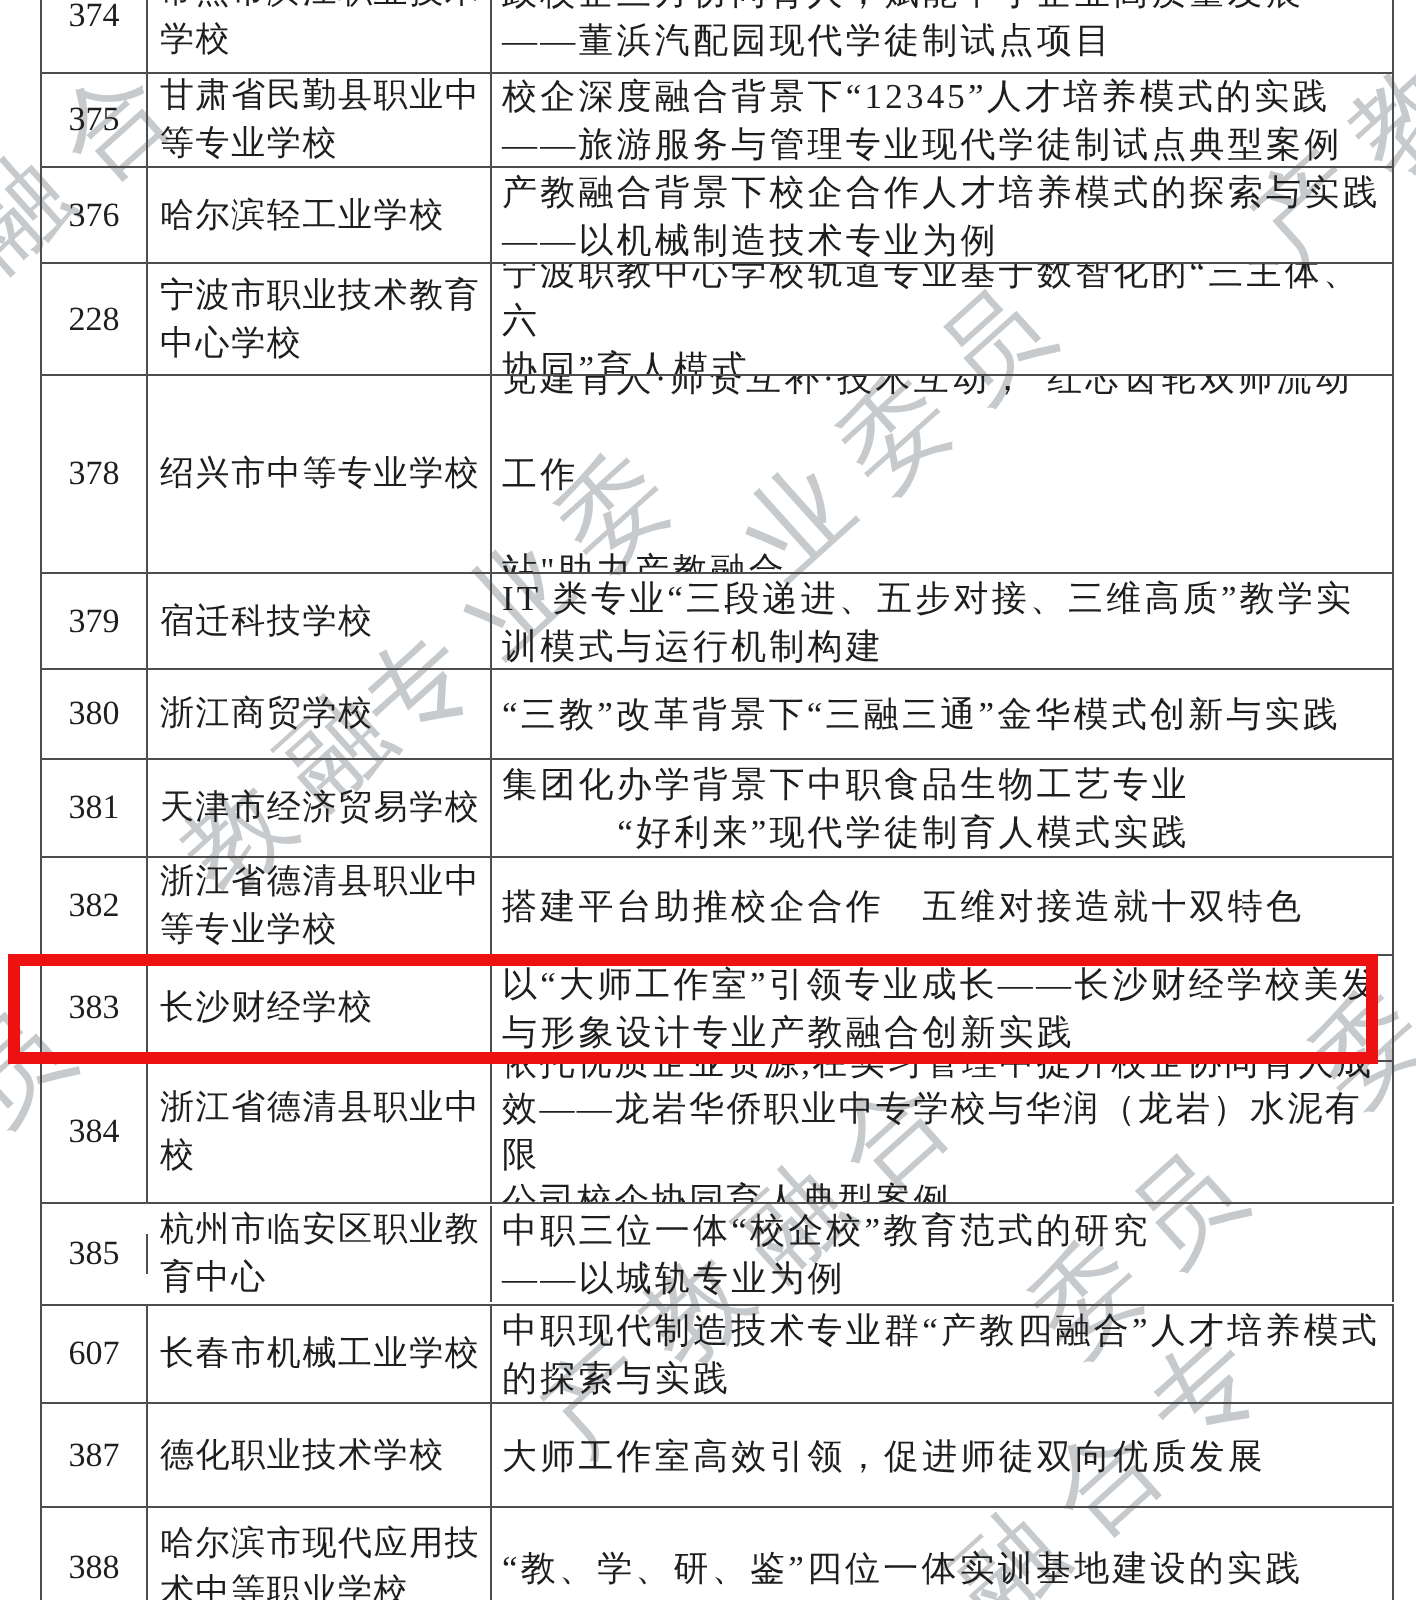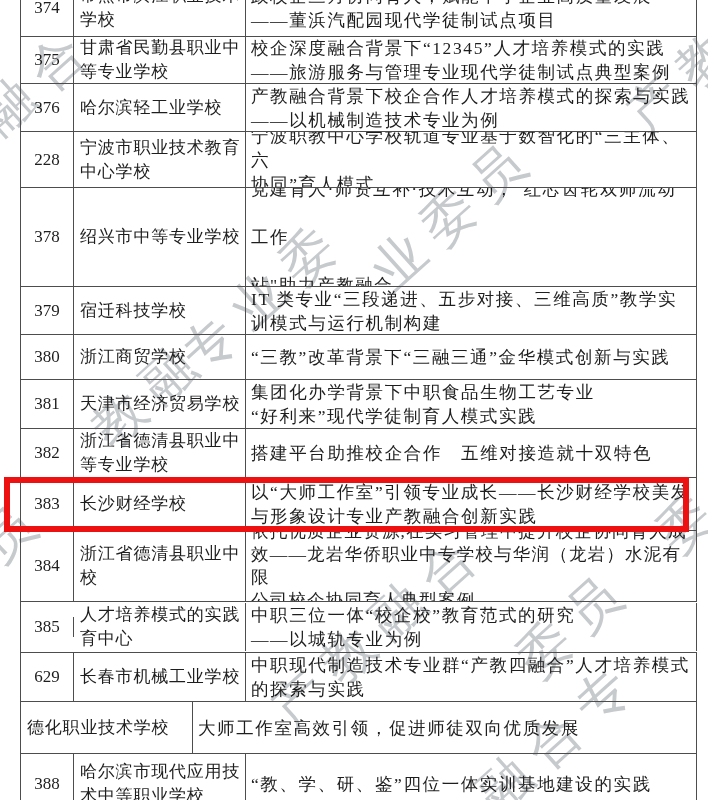--- a/index.html
+++ b/index.html
@@ -46,21 +46,21 @@
     box-sizing:border-box;
     border-bottom:1px solid #4d4d4d;
   }
   .t-row:nth-child(1){height:57px;}
   .t-row:nth-child(2){height:47px;}
   .t-row:nth-child(3){height:48px;}
   .t-row:nth-child(4){height:56px;}
   .t-row:nth-child(5){height:99px;}
   .t-row:nth-child(6){height:48px;}
   .t-row:nth-child(7){height:45px;}
-  .t-row:nth-child(8){height:49px;}
+  .t-row:nth-child(8){height:49px;text-align:right;}
   .t-row:nth-child(9){height:49px;}
   .t-row:nth-child(10){height:53px;}
   .t-row:nth-child(11){height:71px;}
   .t-row:nth-child(12){height:51px;align-items:center;}
   .t-row:nth-child(13){height:49px;}
   .t-row:nth-child(14){height:52px;}
   .t-row:nth-child(15){height:60px;}
   .cell{
     box-sizing:border-box;
     border-right:1px solid #4d4d4d;
@@ -186,32 +186,33 @@
     <div class="t-row">
       <div class="cell num">384</div>
       <div class="cell school">浙江省德清县职业中
 校</div>
       <div class="cell project">依托优质企业资源,在实习管理中提升校企协同育人成
 效——龙岩华侨职业中专学校与华润（龙岩）水泥有限
 公司校企协同育人典型案例</div>
     </div>
     <div class="t-row">
       <div class="cell num">385</div>
-      <div class="cell school">人才培养模式的实践
+      <div class="cell school">杭州市临安区职业教
 育中心</div>
       <div class="cell project">中职三位一体“校企校”教育范式的研究
 ——以城轨专业为例</div>
     </div>
     <div class="t-row">
-      <div class="cell num">629</div>
+      <div class="cell num">607</div>
       <div class="cell school">长春市机械工业学校</div>
       <div class="cell project">中职现代制造技术专业群“产教四融合”人才培养模式
 的探索与实践</div>
     </div>
     <div class="t-row">
+      <div class="cell num">387</div>
       <div class="cell school">德化职业技术学校</div>
       <div class="cell project">大师工作室高效引领，促进师徒双向优质发展</div>
     </div>
     <div class="t-row">
       <div class="cell num">388</div>
       <div class="cell school">哈尔滨市现代应用技
 术中等职业学校</div>
       <div class="cell project">“教、学、研、鉴”四位一体实训基地建设的实践</div>
     </div>
   </div>

